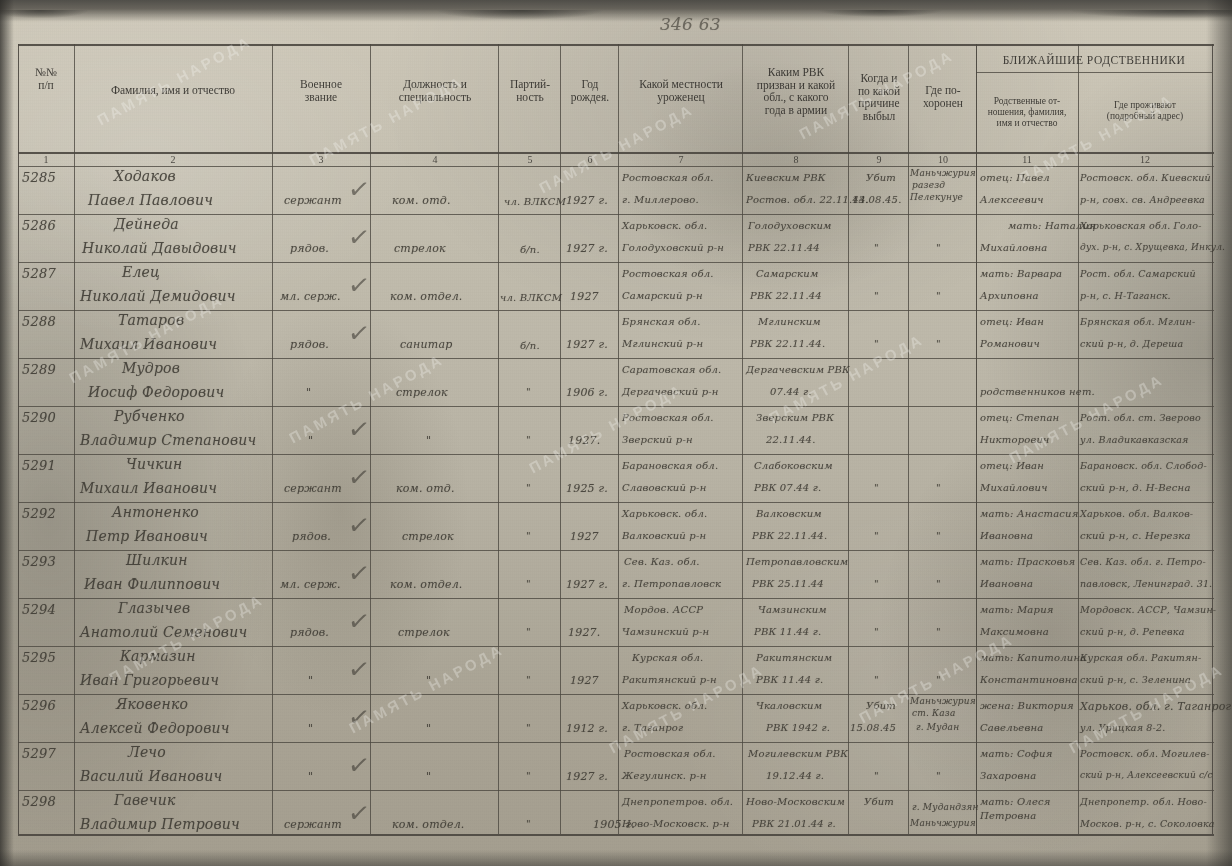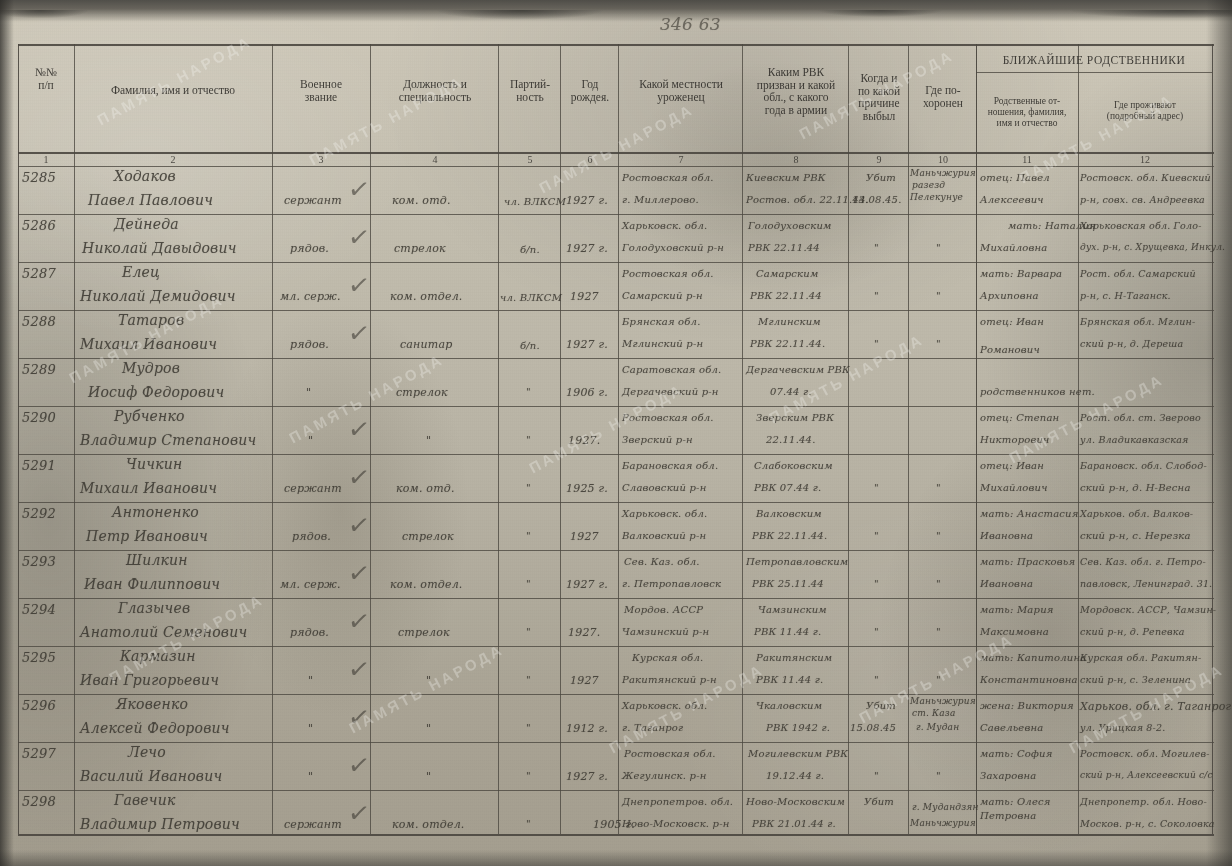--- a/index.html
+++ b/index.html
@@ -218,21 +218,21 @@
     <div class="hw sm" style="left:382px;top:294px;">санитар</div>
     <div class="hw xs" style="left:502px;top:296px;">б/п.</div>
     <div class="hw sm" style="left:548px;top:294px;">1927 г.</div>
     <div class="hw xs" style="left:604px;top:272px;">Брянская обл.</div>
     <div class="hw xs" style="left:604px;top:294px;">Мглинский р-н</div>
     <div class="hw xs" style="left:740px;top:272px;">Мглинским</div>
     <div class="hw xs" style="left:732px;top:294px;">РВК 22.11.44.</div>
     <div class="hw xs" style="left:856px;top:294px;">"</div>
     <div class="hw xs" style="left:918px;top:294px;">"</div>
     <div class="hw xs" style="left:962px;top:272px;">отец: Иван</div>
-    <div class="hw xs" style="left:962px;top:300px;">Романович</div>
+    <div class="hw xs" style="left:962px;top:294px;">Романович</div>
     <div class="hw xs" style="left:1062px;top:272px;font-size:9.5px;">Брянская обл. Мглин-</div>
     <div class="hw xs" style="left:1062px;top:294px;font-size:9.5px;">ский р-н, д. Дереша</div>
 
     <div class="hw num" style="left:4px;top:318px;">5289</div>
     <div class="hw name" style="left:104px;top:316px;">Мудров</div>
     <div class="hw name" style="left:70px;top:340px;">Иосиф Федорович</div>
     <div class="hw sm" style="left:288px;top:342px;">"</div>
     <div class="hw sm" style="left:378px;top:342px;">стрелок</div>
     <div class="hw xs" style="left:508px;top:342px;">"</div>
     <div class="hw sm" style="left:548px;top:342px;">1906 г.</div>

